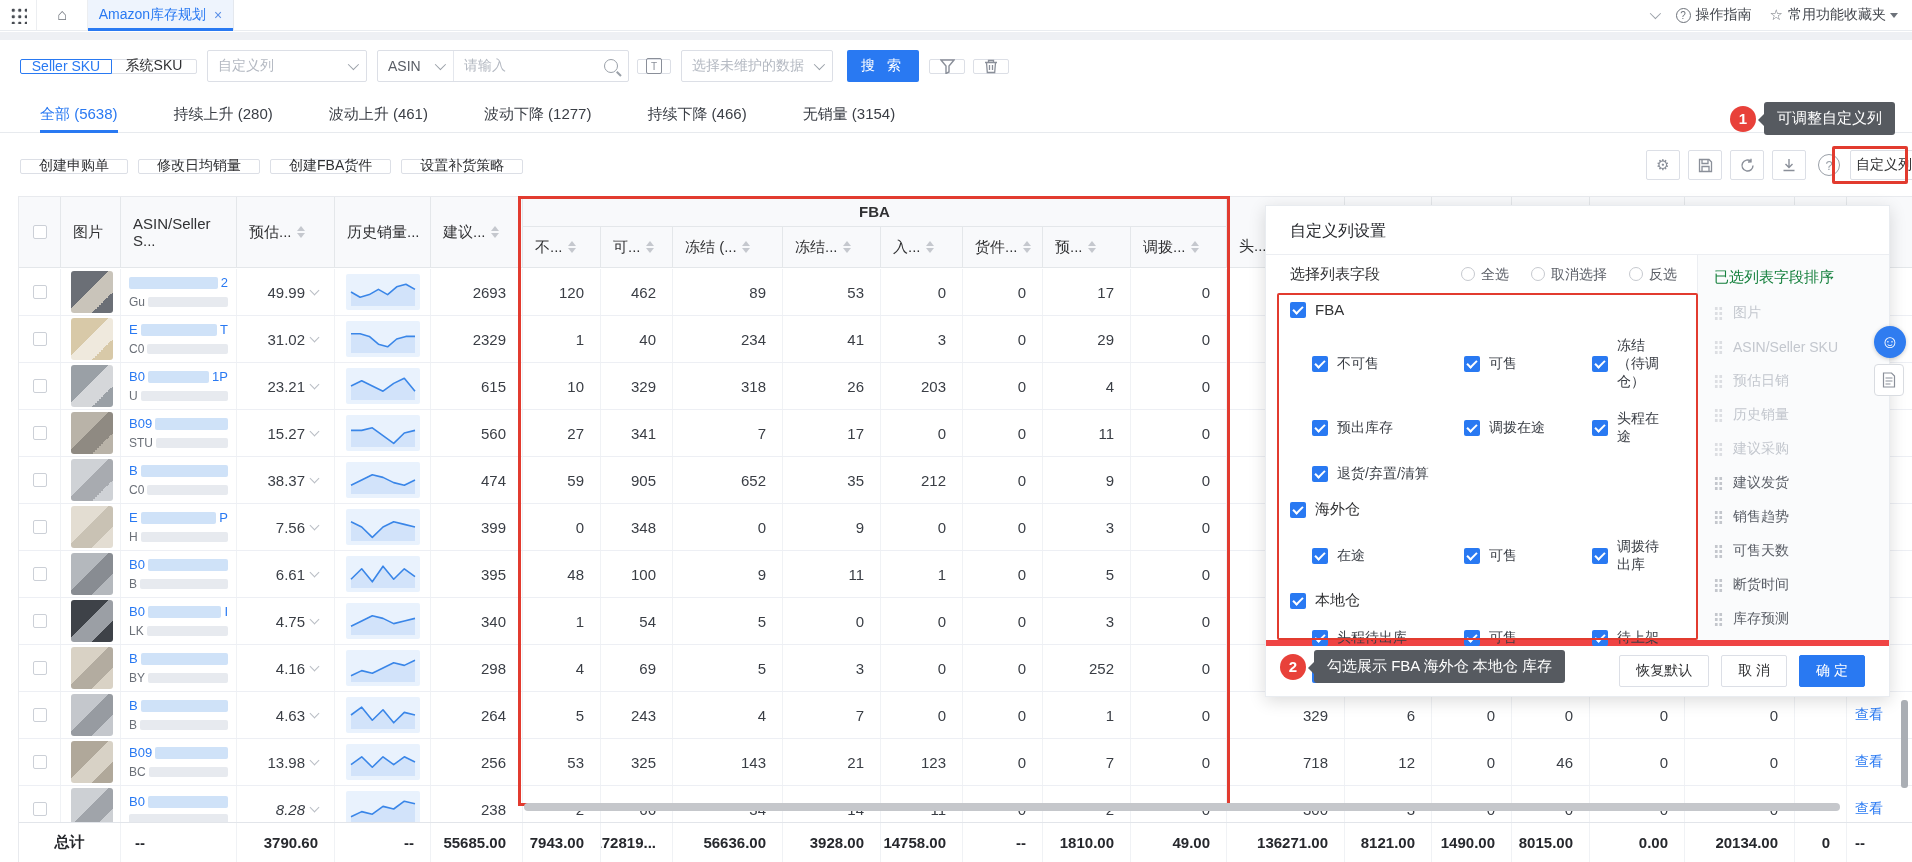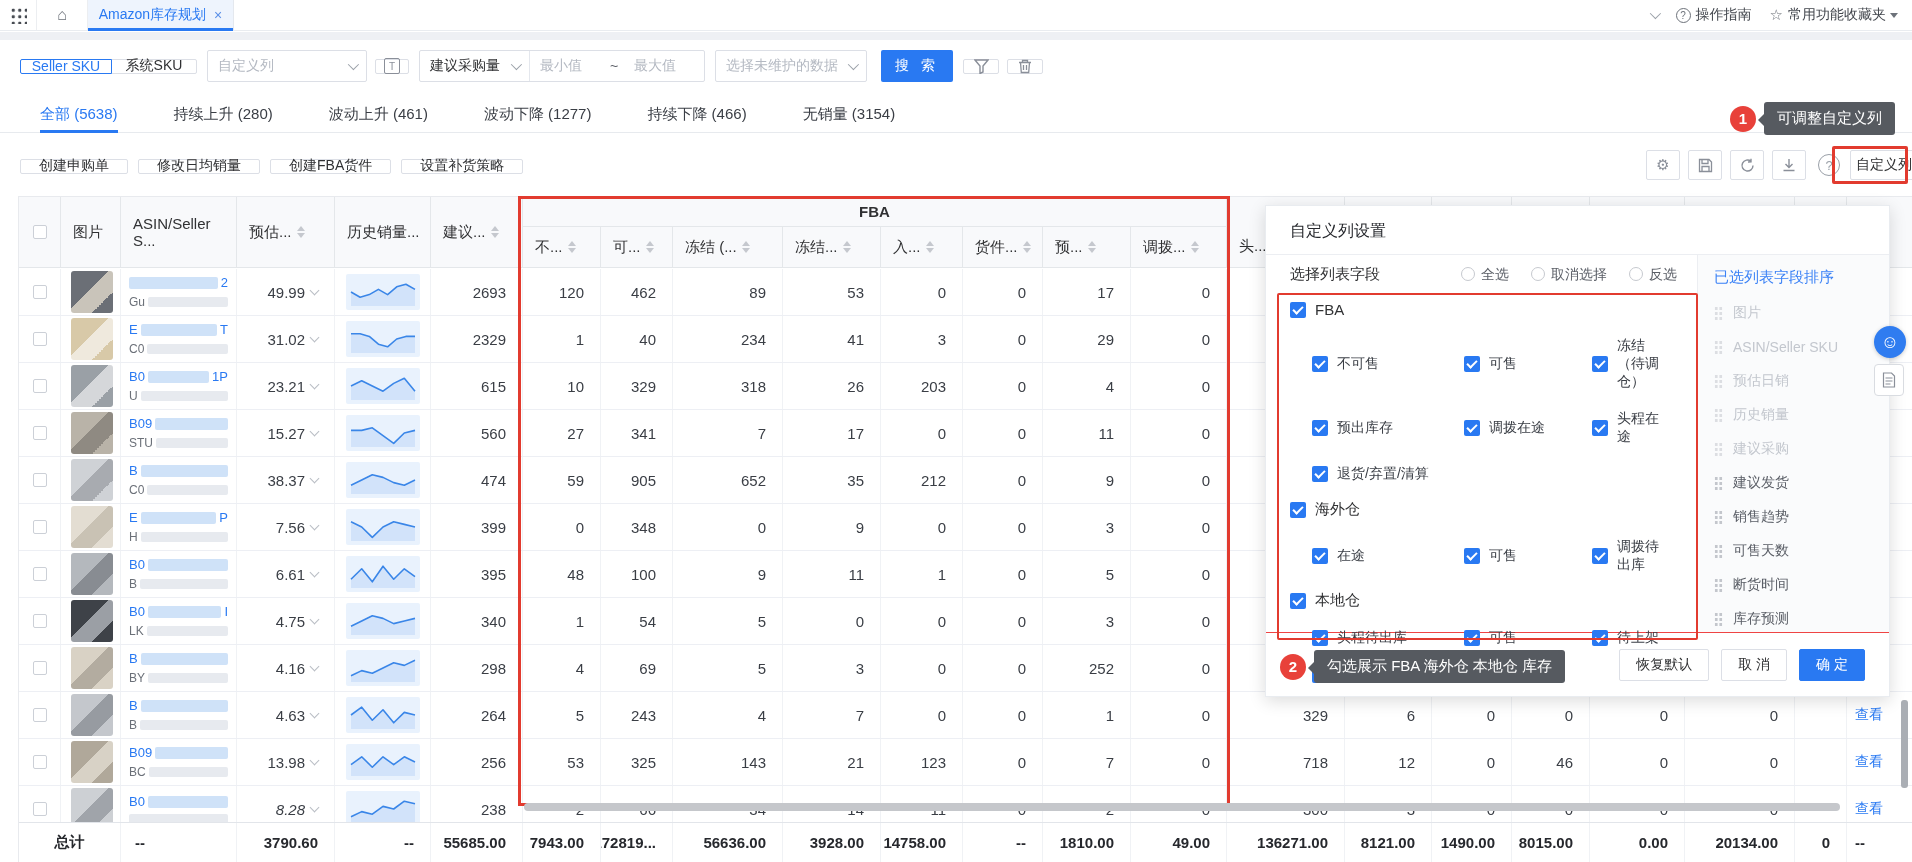--- a/index.html
+++ b/index.html
@@ -104,26 +104,26 @@
   .pleft { flex:1; padding:10px 0 0 24px; position:relative;}
   .pl-head { display:flex; align-items:center; font-size:15px; color:#303133; padding-right:20px;}
   .radios { margin-left:auto; display:flex; gap:22px; color:#5a5e66; font-size:14px;}
   .radio { width:14px; height:14px; border:1px solid #c6c9cf; border-radius:50%; display:inline-block; margin-right:6px; vertical-align:-2px; background:#fff;}
   .cb { width:16px; height:16px; background:#2979f2; border-radius:2px; position:relative; flex:none; display:inline-block;}
   .cb:after { content:""; position:absolute; left:5px; top:2px; width:4px; height:8px; border-right:2px solid #fff; border-bottom:2px solid #fff; transform:rotate(45deg);}
   .grp { display:flex; align-items:center; gap:9px; font-size:15px; color:#303133; margin-top:17px;}
   .childrow { display:grid; grid-template-columns:152px 128px auto; margin:19px 0 0 22px; padding-right:30px;}
   .childrow .item { display:flex; align-items:center; gap:9px; font-size:14px; color:#3a3e45;}
   .pright { width:192px; border-left:1px solid #eceef2; background:#fafbfc; display:flex; flex-direction:column;}
-  .pr-head { padding:13px 0 9px 16px; font-size:15px; color:#3b82f6;}
+  .pr-head { padding:13px 0 9px 16px; font-size:15px; color:#15803d;}
   .pr-item { height:34px; display:flex; align-items:center; gap:10px; padding-left:16px; font-size:14px; color:#5a5e66;}
   .pr-item.dis { color:#c3c7ce;}
   .drag { width:9px; height:14px; background:radial-gradient(circle,#c3c6cc 1.4px,transparent 1.6px); background-size:4.5px 5px; flex:none;}
   .pr-item.dis .drag { opacity:.55;}
-  .pfoot { height:64px; border-top:1px solid #ef4444; display:flex; align-items:center; justify-content:flex-end; gap:12px; padding-right:24px;}
+  .pfoot { height:56px; border-top:6px solid #ef4444; display:flex; align-items:center; justify-content:flex-end; gap:12px; padding-right:24px;}
   .pbtn { height:32px; padding:0 16px;}
   .okbtn { background:#2979f2; color:#fff; border-color:#2979f2;}
 
   
   .floaty { position:absolute; left:1874px; z-index:40;}
   .smiley { top:326px; width:32px; height:32px; background:#2f7cf0; border-radius:50%; color:#fff; display:flex; align-items:center; justify-content:center; font-size:18px; box-shadow:0 1px 4px rgba(0,0,0,.2);}
   .docbtn { top:364px; width:30px; height:32px; background:#fff; border:1px solid #d9dce1; border-radius:4px; display:flex; align-items:center; justify-content:center;}
 </style>
 </head>
 <body>
@@ -155,36 +155,33 @@
 </div>
 <div class="grayband"></div>
 
 <div class="filterbar">
   <button class="btn seg-a">Seller SKU</button>
   <button class="btn seg-b">系统SKU</button>
   <div class="sel gap10" style="width:160px;">
       <span class="ph">自定义列</span>
       <span class="chev"></span>
     </div>
+  <div class="combo gap10">
+    <span class="part divl" style="width:76px;">
+        <span>ASIN</span>
+        <span class="chev" style="margin-left:auto;"></span>
+      </span>
+    <span class="part" style="width:150px;">
+        <span class="ph">请输入</span>
+      </span>
+    <span class="magicon"></span>
+  </div>
   <button class="btn tbtn">
       <span class="tglyph">T</span>
     </button>
-  <div class="combo gap10">
-    <span class="part divl" style="width:110px;color:#303133;">
-        <span>建议采购量</span>
-        <span class="chev" style="margin-left:auto;"></span>
-      </span>
-    <span class="part" style="width:80px;">
-        <span class="ph">最小值</span>
-      </span>
-    <span class="part ph" style="width:14px;padding:0;">~</span>
-    <span class="part" style="width:80px;">
-        <span class="ph">最大值</span>
-      </span>
-  </div>
   <div class="sel gap10" style="width:152px;">
       <span class="ph">选择未维护的数据</span>
       <span class="chev"></span>
     </div>
   <button class="searchbtn">搜 索</button>
   <button class="btn iconbtn">
       <svg width="15" height="15" viewBox="0 0 15 15">
         <path d="M1 1h13L9 7v6l-3 1.5V7z" fill="none" stroke="#8a8f99" stroke-width="1.4"></path>
       </svg>
     </button>

